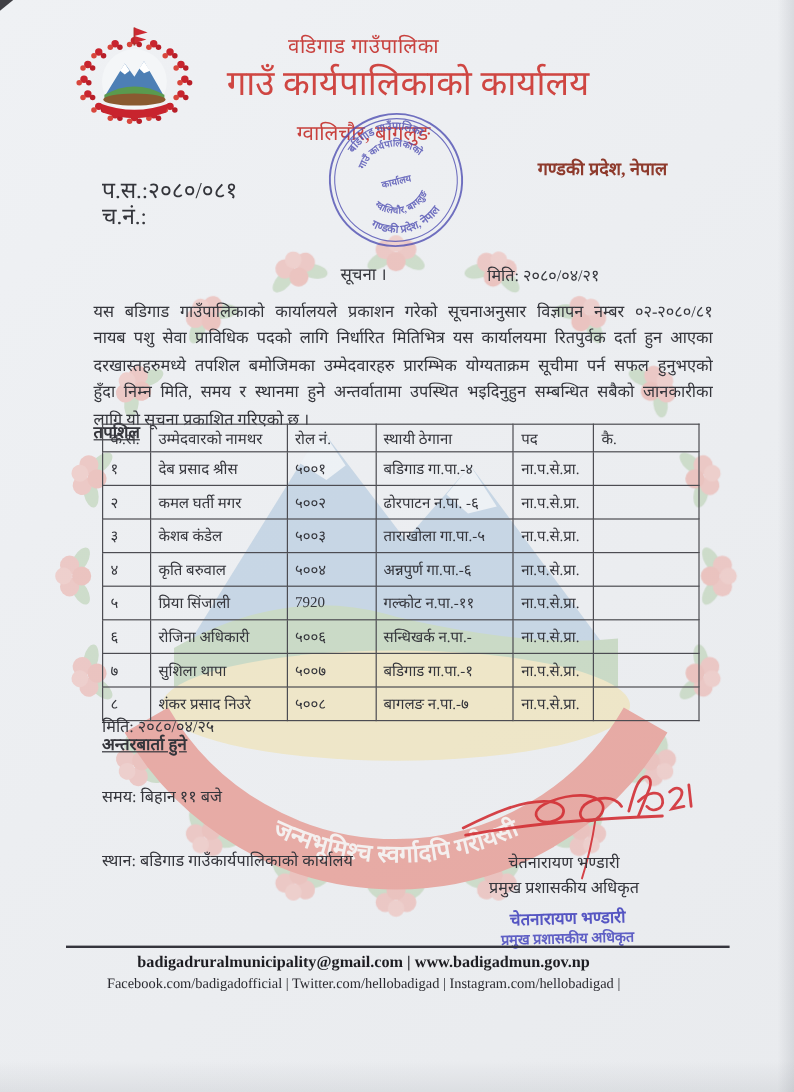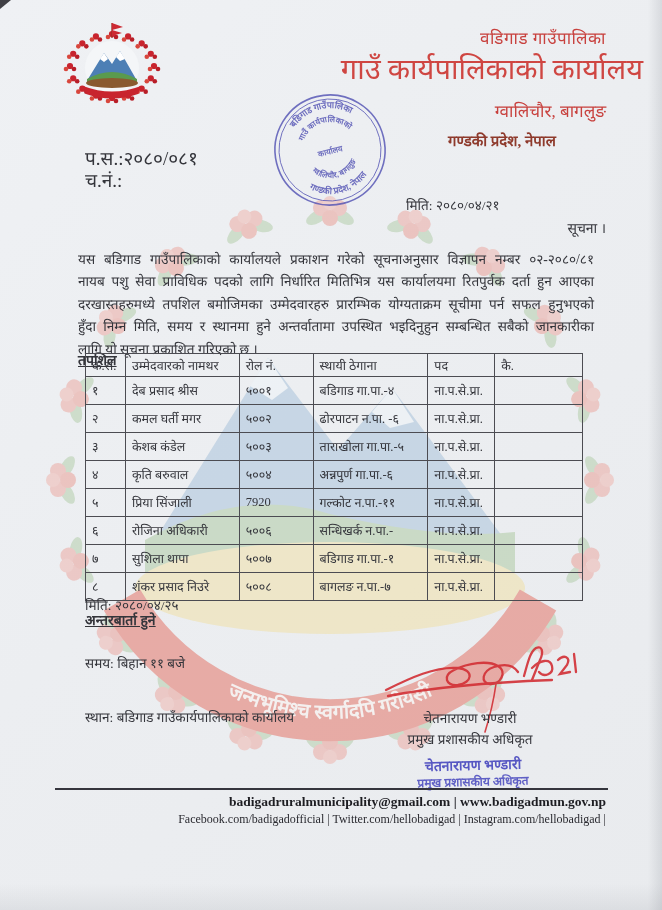--- a/index.html
+++ b/index.html
@@ -4,28 +4,28 @@
 <style>
   html,body{margin:0;padding:0;background:#c9ccd0;}
   .page{
     position:relative;width:662px;height:910px;margin:0 auto;
     background:linear-gradient(135deg,#eff1f4 0%,#eceef1 45%,#e9ebee 100%);
     overflow:hidden;
     font-family:"Liberation Serif","DejaVu Serif",serif;
     color:#34353b;
   }
   .abs{position:absolute;}
-  .ctr{left:0;width:606px;text-align:right;}
+  .ctr{left:0;width:606px;text-align:center;}
   
   .h-muni{top:26px;font-size:17px;color:#c8413e;letter-spacing:.5px;}
   .h-office{top:48px;font-size:29px;font-weight:normal;color:#cf4642;padding-left:37px;}
   .h-addr{top:99px;font-size:17px;color:#c8413e;}
   .h-prov{top:130px;left:392px;width:220px;text-align:center;font-size:15px;font-weight:bold;color:#8e3a2c;}
   .ref{left:85px;font-size:19px;}
-  .date-line{left:406px;font-size:13.5px;}
+  .date-line{left:406px;font-size:13.5px;margin-top:24px;}
   .subject{top:218px;font-size:14px;}
   
   .body-text{left:78px;top:249px;width:516px;font-size:13.6px;line-height:22.4px;}
   .jline{text-align:justify;text-align-last:justify;}
   .lline{text-align:left;}
   .tapasil{left:78px;top:350px;font-size:14px;font-weight:bold;text-decoration:underline;text-align:right;}
   
   table.cand{position:absolute;left:85px;top:353px;width:498px;border-collapse:collapse;font-size:12.5px;}
   table.cand th,table.cand td{border:1px solid #4c4c52;padding:1px 6px;text-align:left;font-weight:normal;vertical-align:middle;}
   table.cand th{height:20px;}

